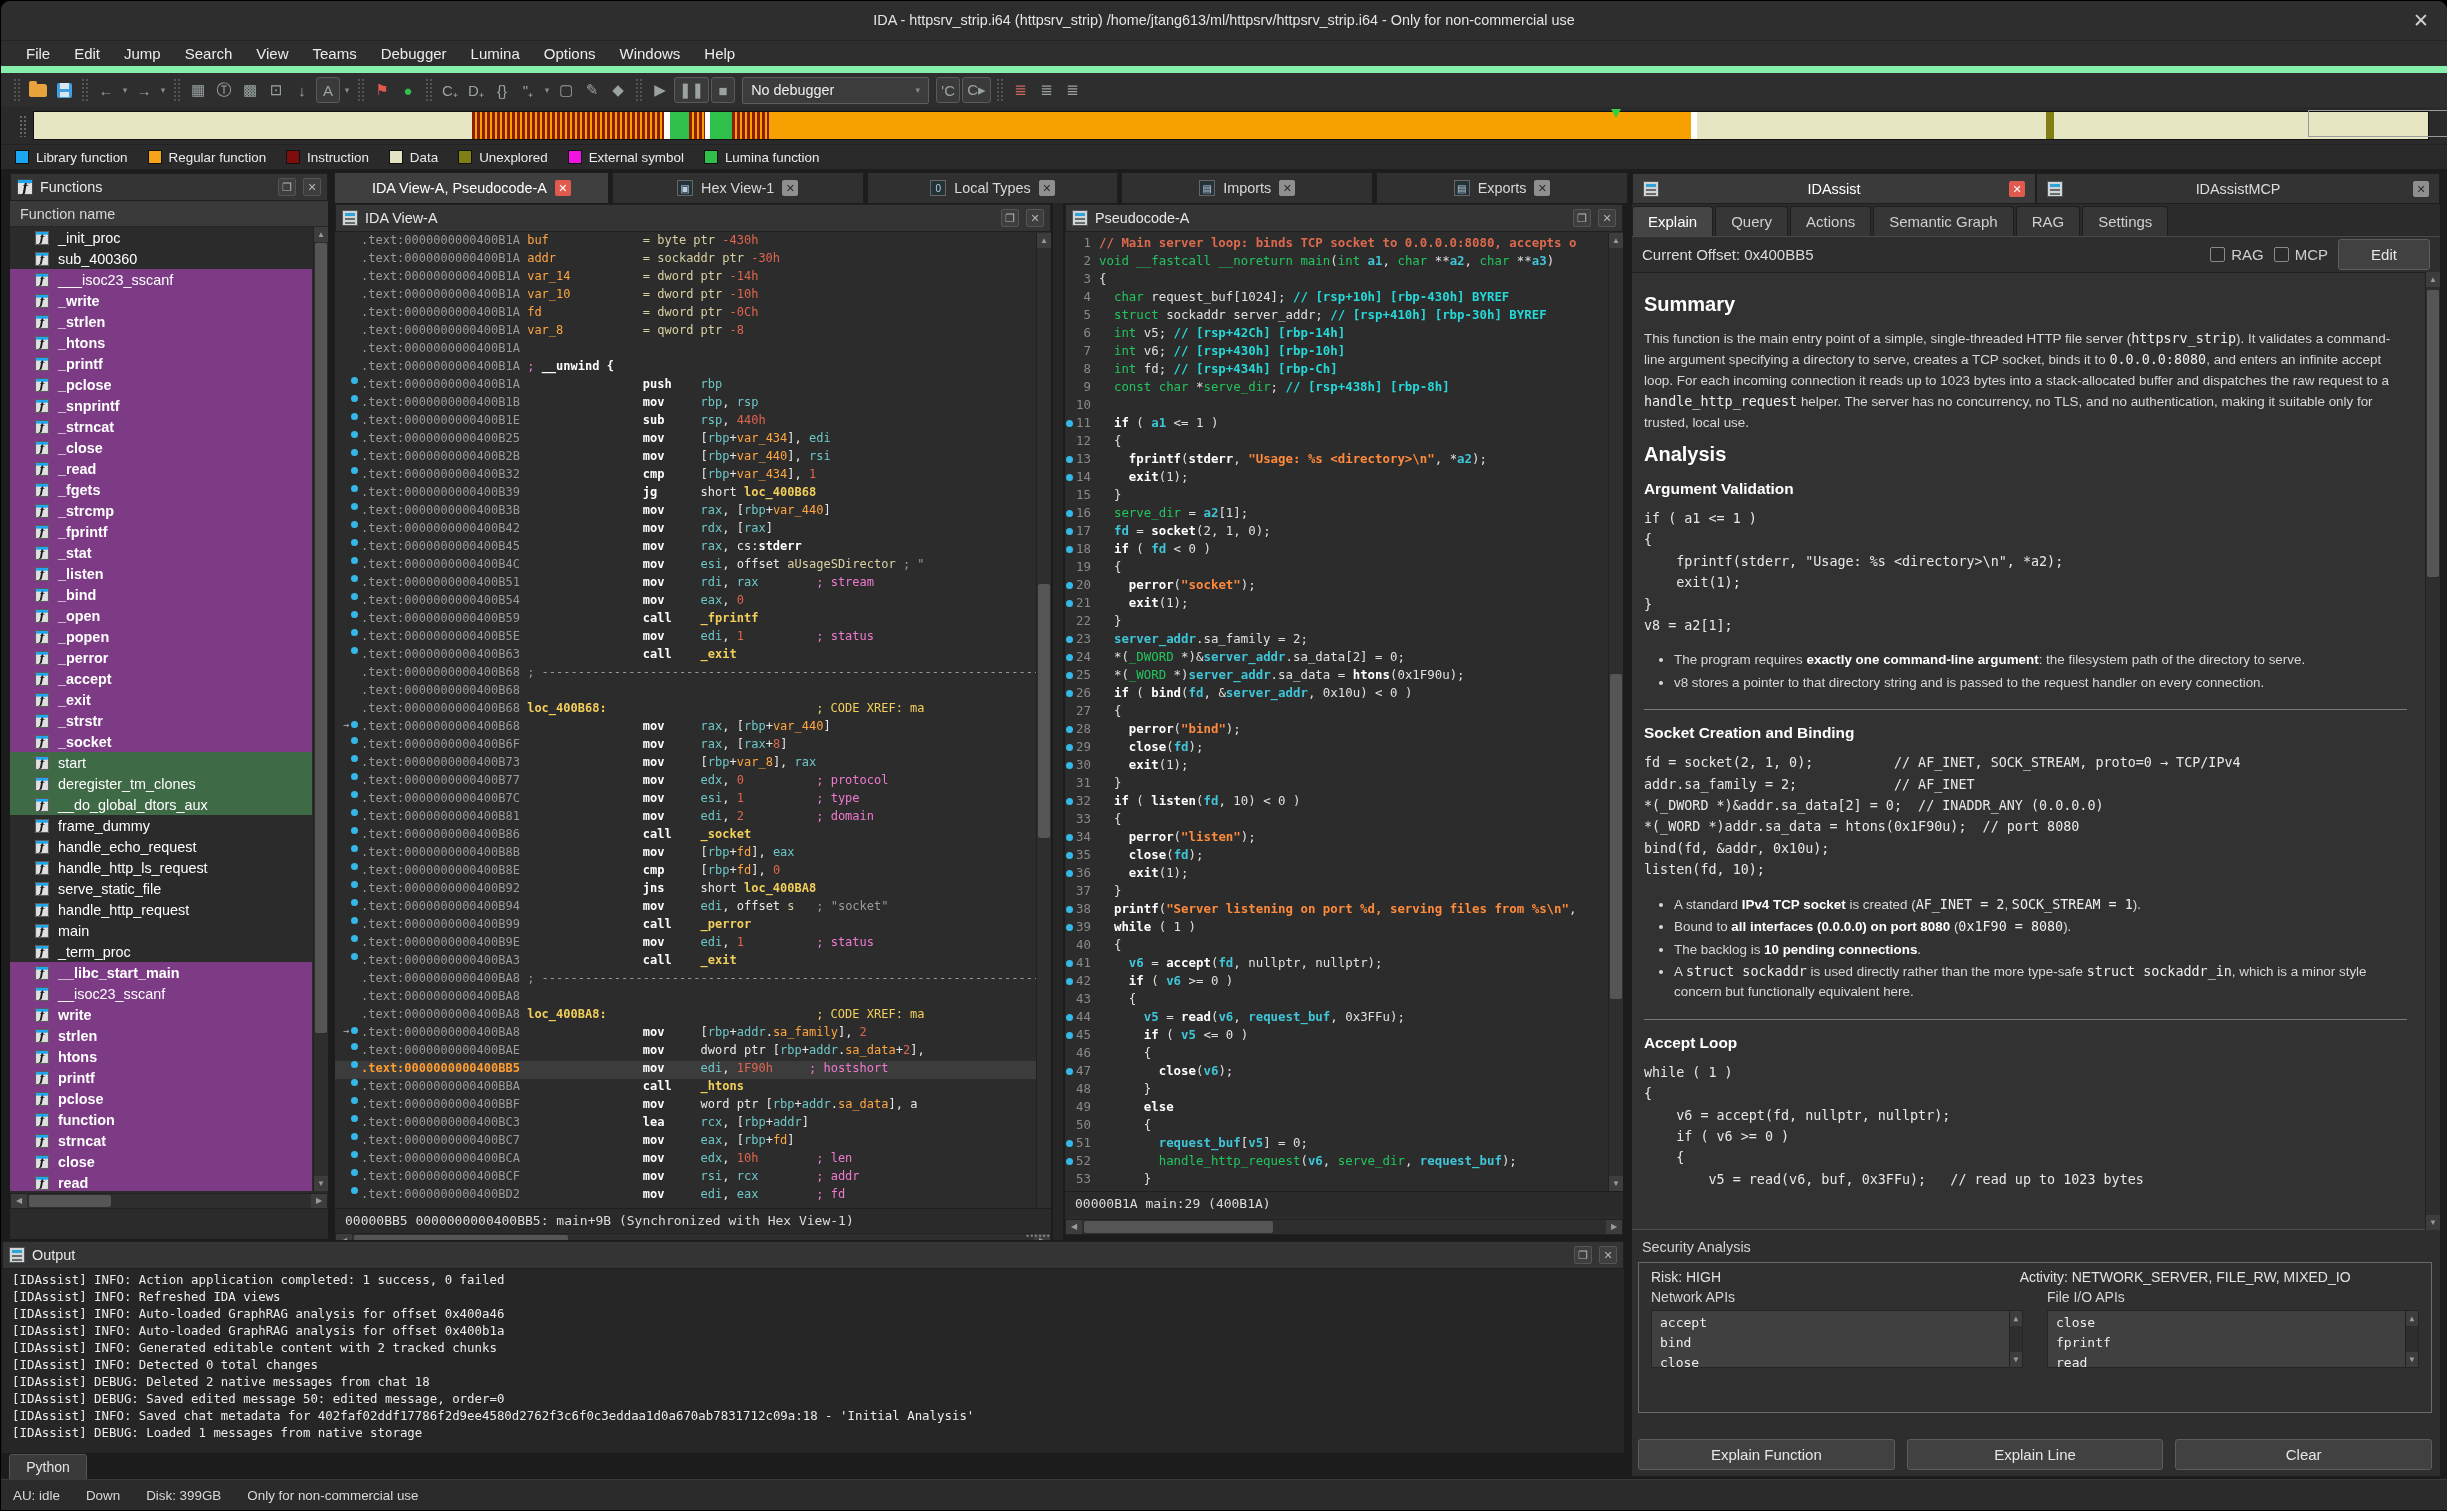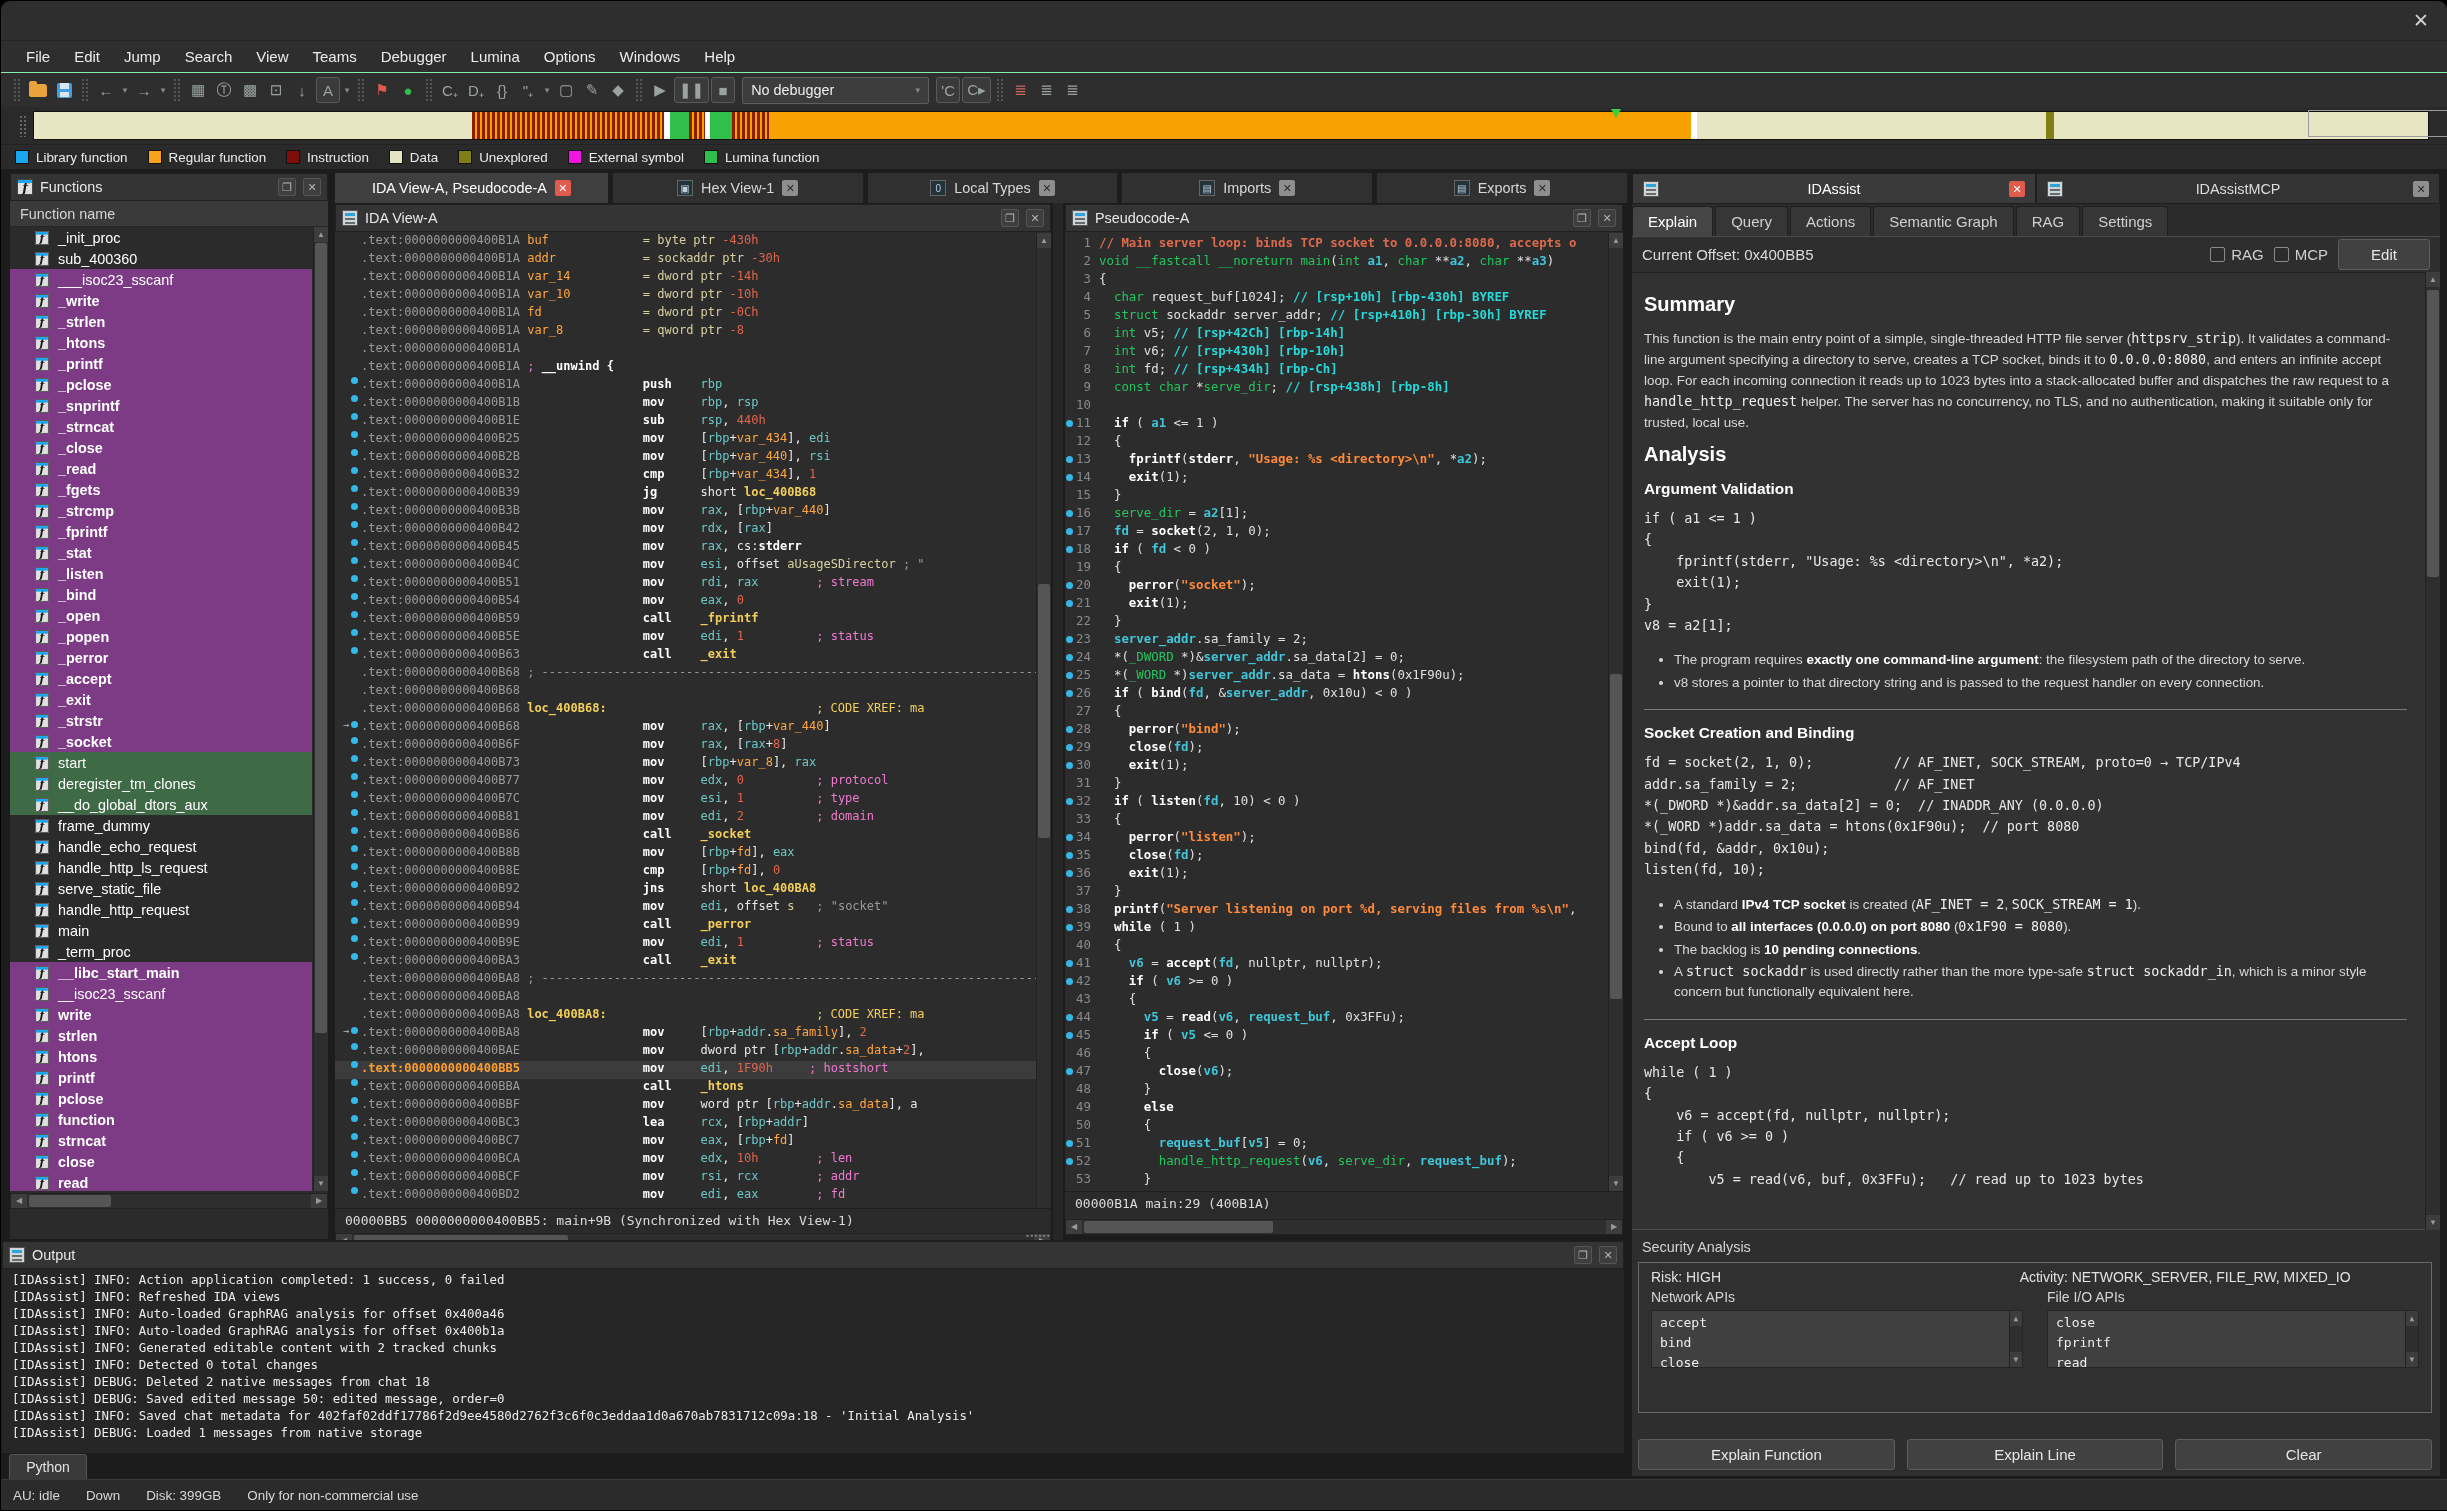--- a/index.html
+++ b/index.html
@@ -3,21 +3,21 @@
 <meta charset="utf-8">
 <style>
 *{box-sizing:border-box;margin:0;padding:0}
 html,body{width:2448px;height:1511px;overflow:hidden}
 body{background:#000;font-family:"Liberation Sans",sans-serif;color:#ddd;position:relative}
 .win{position:absolute;inset:0;background:#1c1c1c;border-radius:10px 10px 0 0;overflow:hidden;border:1px solid #000}
 
 .titlebar{position:absolute;left:0;top:0;right:0;height:40px;background:#2e2e2e;border-bottom:1px solid #242424}
 .titlebar .ttl{position:absolute;left:0;right:0;top:11px;text-align:center;font-size:14.4px;color:#e4e4e4}
 .titlebar .close{position:absolute;right:14px;top:8px;width:24px;height:24px;color:#cfcfcf;font-size:19px;text-align:center;line-height:24px}
-.menubar{position:absolute;left:0;top:40px;right:0;height:32px;background:#2e2e2e;display:flex;align-items:center;padding-left:14px;gap:2px;border-bottom:1px solid #86efac}
+.menubar{position:absolute;left:0;top:40px;right:0;height:32px;background:#2e2e2e;display:flex;align-items:center;padding-left:14px;gap:2px;border-bottom:7px solid #86efac}
 .menubar .mi{font-size:15px;color:#ececec;padding:4px 11px}
 .toolbar{position:absolute;left:0;top:72px;right:0;height:35px;background:#2e2e2e;display:flex;align-items:center;padding-left:8px;border-bottom:1px solid #202020}
 .tb{display:inline-flex;align-items:center;justify-content:center;min-width:24px;height:26px;margin:0 1px;color:#9aa2a2;font-size:15px}
 .tb.box{border:1px solid #5a5a5a;background:#3a3a3a;border-radius:3px;padding:0 4px}
 .grip{width:8px;height:24px;margin:0 4px;background-image:radial-gradient(#555 1px,transparent 1px);background-size:4px 4px}
 .folder{width:18px;height:13px;background:#e8a33d;border-radius:2px 3px 2px 2px;position:relative}
 .folder:before{content:"";position:absolute;left:0;top:-3px;width:8px;height:4px;background:#e8a33d;border-radius:2px 2px 0 0}
 .floppy{width:15px;height:15px;background:#3f9fe0;border-radius:2px;position:relative}
 .floppy:before{content:"";position:absolute;left:3px;top:0;width:9px;height:6px;background:#dce6ee}
 .floppy:after{content:"";position:absolute;left:3px;bottom:1px;width:9px;height:5px;background:#dce6ee}
@@ -125,20 +125,21 @@
 #olog{position:absolute;left:10px;top:30px;right:10px;bottom:2px;overflow:hidden;font-family:"DejaVu Sans Mono",monospace;font-size:12.4px;line-height:17px;color:#ececec;white-space:pre}
 #pytab{position:absolute;left:8px;top:1453px;width:78px;height:26px;background:#3a3a3a;border:1px solid #555;border-radius:3px 3px 0 0;font-size:14px;color:#e4e4e4;text-align:center;line-height:24px}
 .statusbar{position:absolute;left:0;bottom:0;right:0;height:31px;background:#2b2b2b;border-top:1px solid #3a3a3a;display:flex;align-items:center;gap:26px;padding-left:12px;font-size:13.4px;color:#d8d8d8}
 </style>
 </head>
 <body>
 
 <div class="win">
 
   <div class="titlebar">
+    <div class="ttl">IDA - httpsrv_strip.i64 (httpsrv_strip) /home/jtang613/ml/httpsrv/httpsrv_strip.i64 - Only for non-commercial use</div>
     <div class="close">✕</div>
   </div>
 
   <div class="menubar" id="menubar">
       <div class="mi">File</div>
       <div class="mi">Edit</div>
       <div class="mi">Jump</div>
       <div class="mi">Search</div>
       <div class="mi">View</div>
       <div class="mi">Teams</div>

